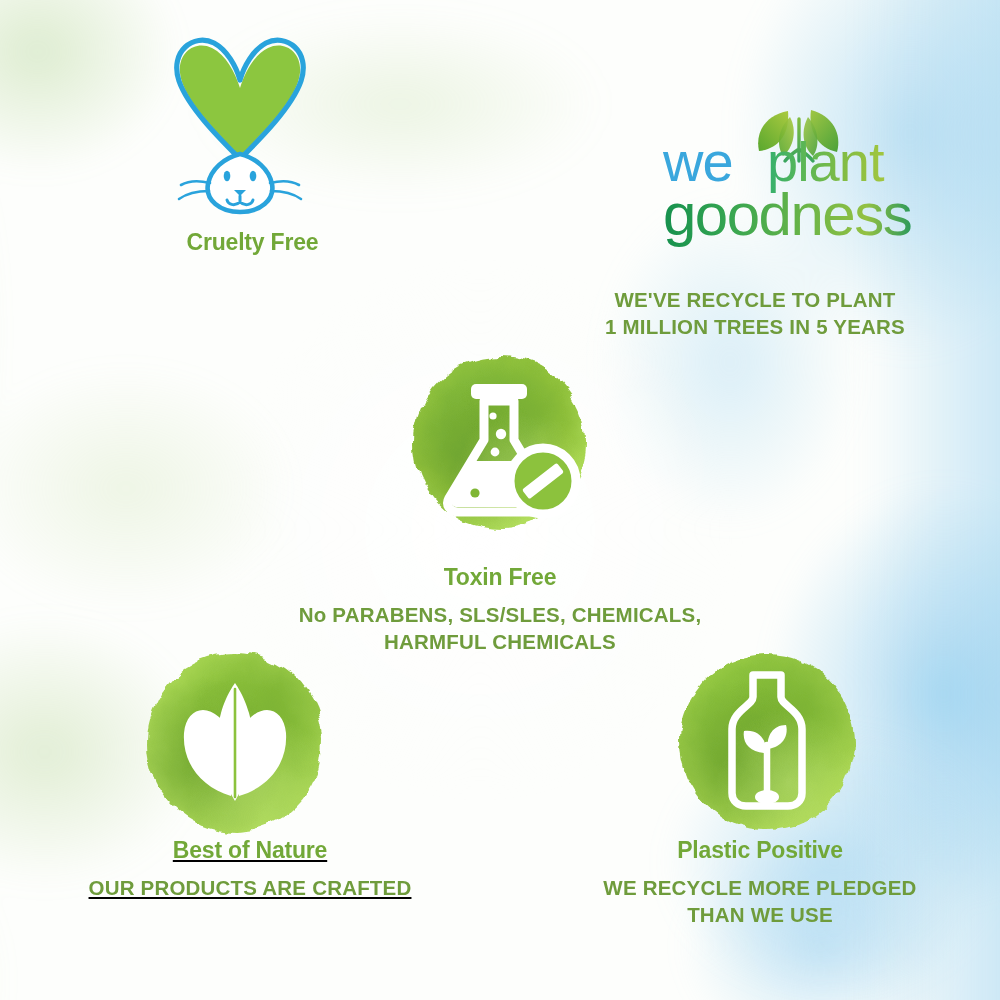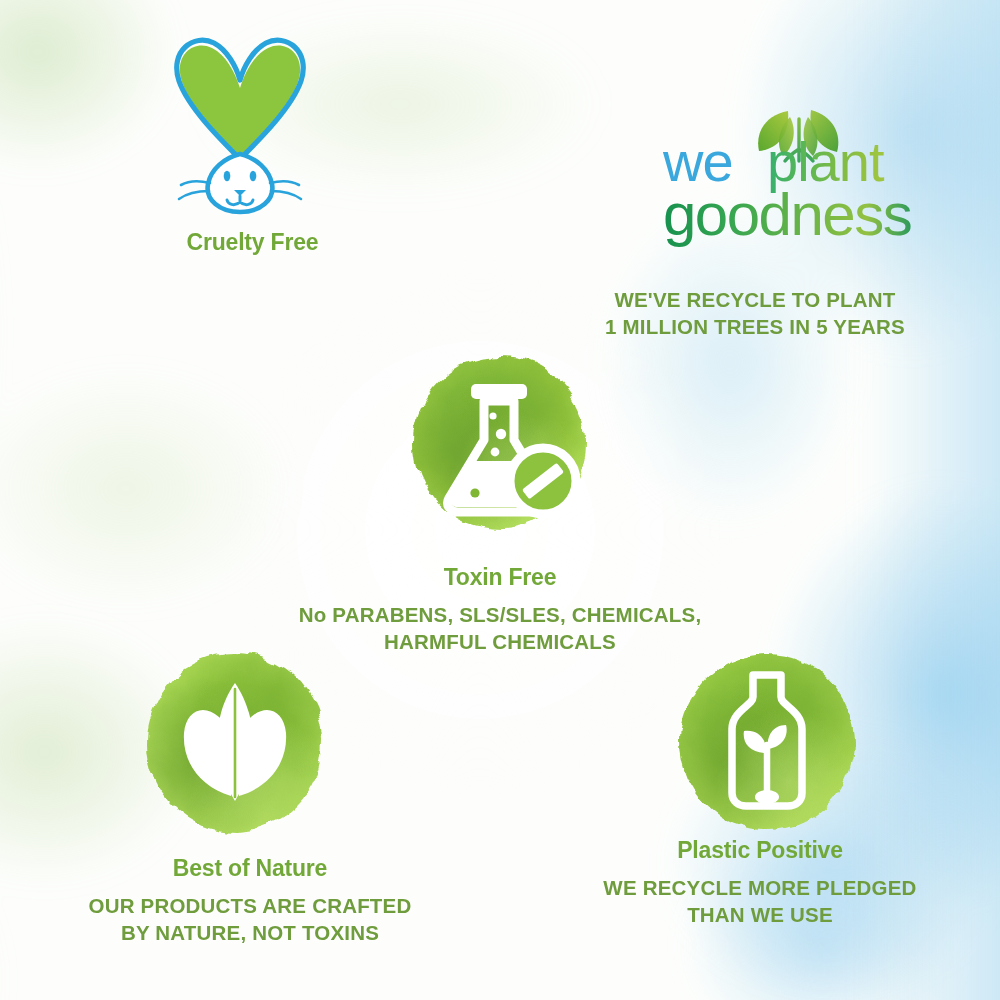--- a/index.html
+++ b/index.html
@@ -91,21 +91,21 @@
     line-height:1.32;
     letter-spacing:0.2px;
   }
 
   
   .block { position:absolute; }
 
   #block-cruelty   { left:15px;  top:230px; width:475px; }
   #block-plant     { left:520px; top:275px; width:470px; }
   #block-toxin     { left:265px; top:545px; width:470px;margin-top:20px; }
-  #block-nature    { left:10px;  top:856px; width:480px; }
+  #block-nature    { left:10px;  top:838px; width:480px;text-decoration:underline; }
   #block-plastic   { left:525px; top:838px; width:470px; }
 
   .block .sub { margin-top:11px; }
 
   
   .media { position:absolute; }
   #media-bunny    { left:160px; top:28px;  width:160px; height:190px; }
   #media-wpg      { left:655px; top:99px; width:290px; height:150px; }
   #media-toxin    { left:405px; top:348px; width:190px; height:190px; }
   #media-nature   { left:135px; top:645px; width:200px; height:195px; }
@@ -334,21 +334,20 @@
 
         <path d="M100 44 L100 152" fill="none" stroke="#8cc23d" stroke-width="2.6" stroke-linecap="round"></path>
       </g>
     </svg>
   </div>
 
   <div class="block" id="block-nature">
     <div class="heading">Best of Nature</div>
     <div class="sub">
       <div>OUR PRODUCTS ARE CRAFTED</div>
-      <div>BY NATURE, NOT TOXINS</div>
     </div>
   </div>
 
   <div class="media" id="media-plastic">
     <svg viewBox="0 0 198 195" aria-label="plastic positive bottle icon">
       <g>
         <g filter="url(#wcRough3)">
           <ellipse cx="99" cy="97" rx="87" ry="88" fill="url(#wcC)"></ellipse>
           <ellipse cx="99" cy="97" rx="87" ry="88" fill="url(#wcMottle)"></ellipse>
           <ellipse cx="99" cy="97" rx="87" ry="88" fill="url(#wcMottle2)"></ellipse>

